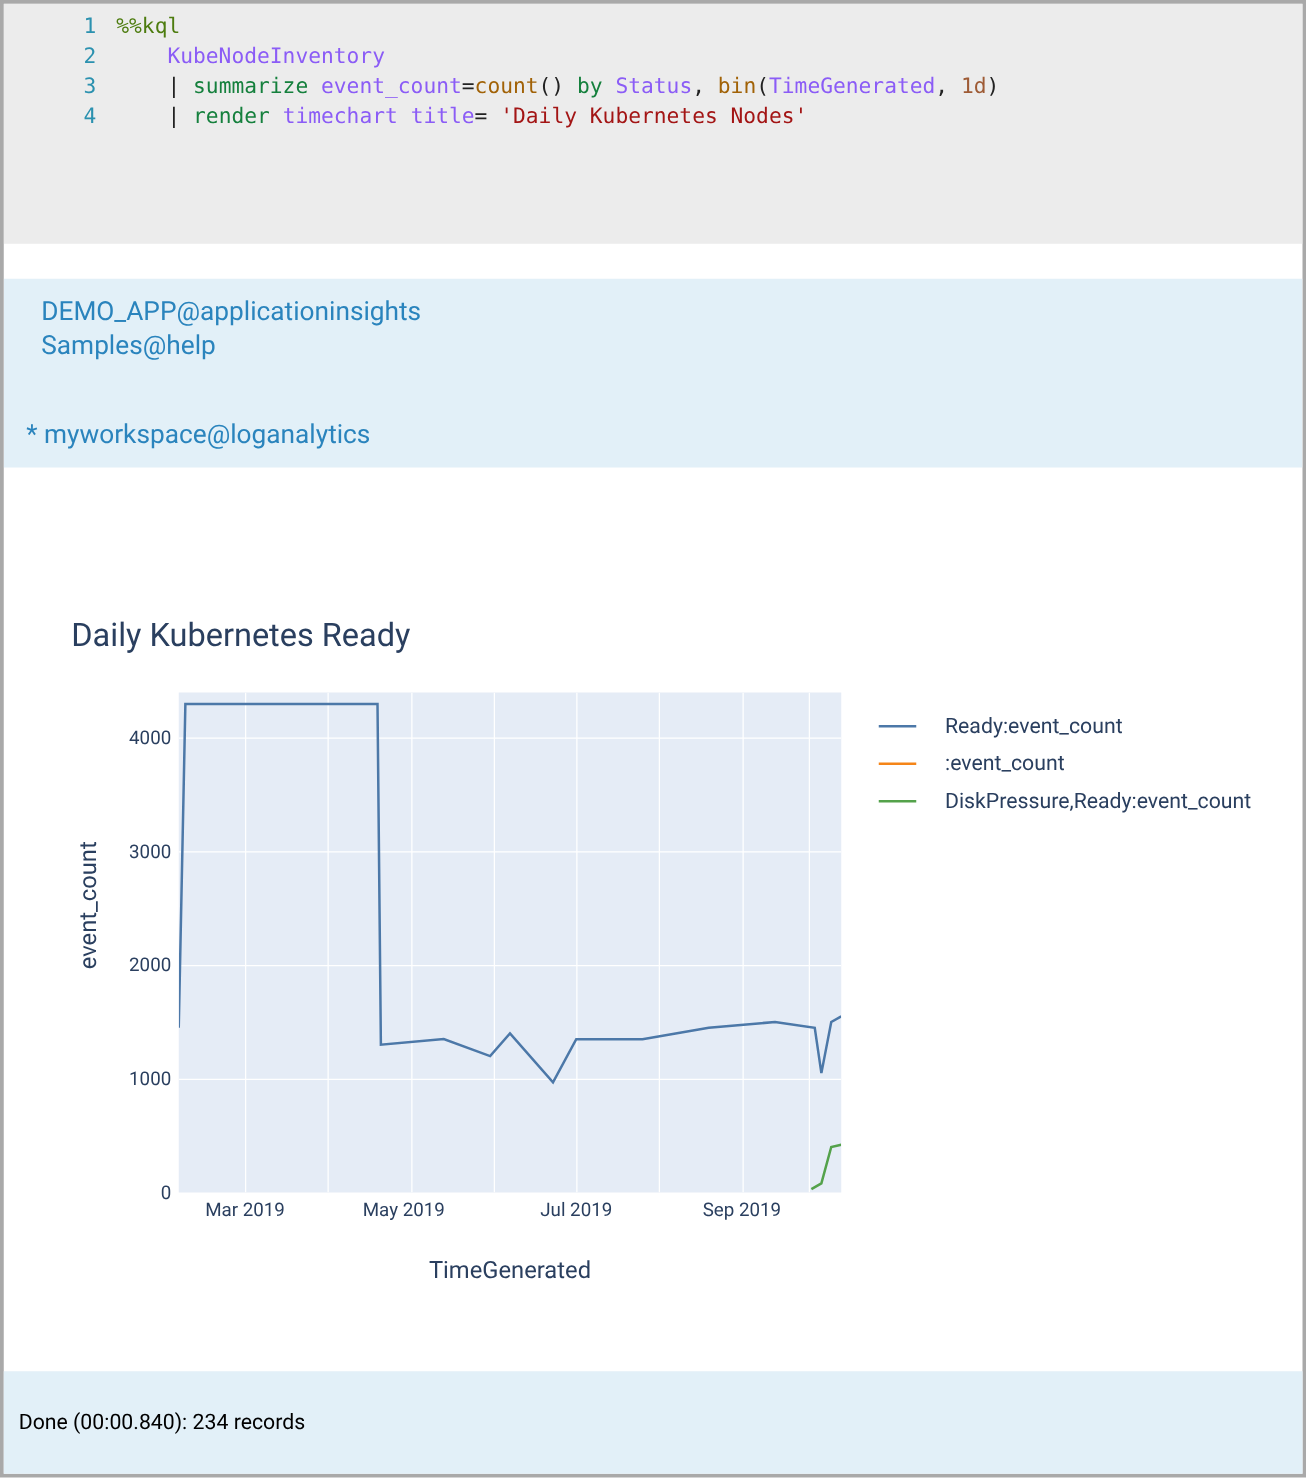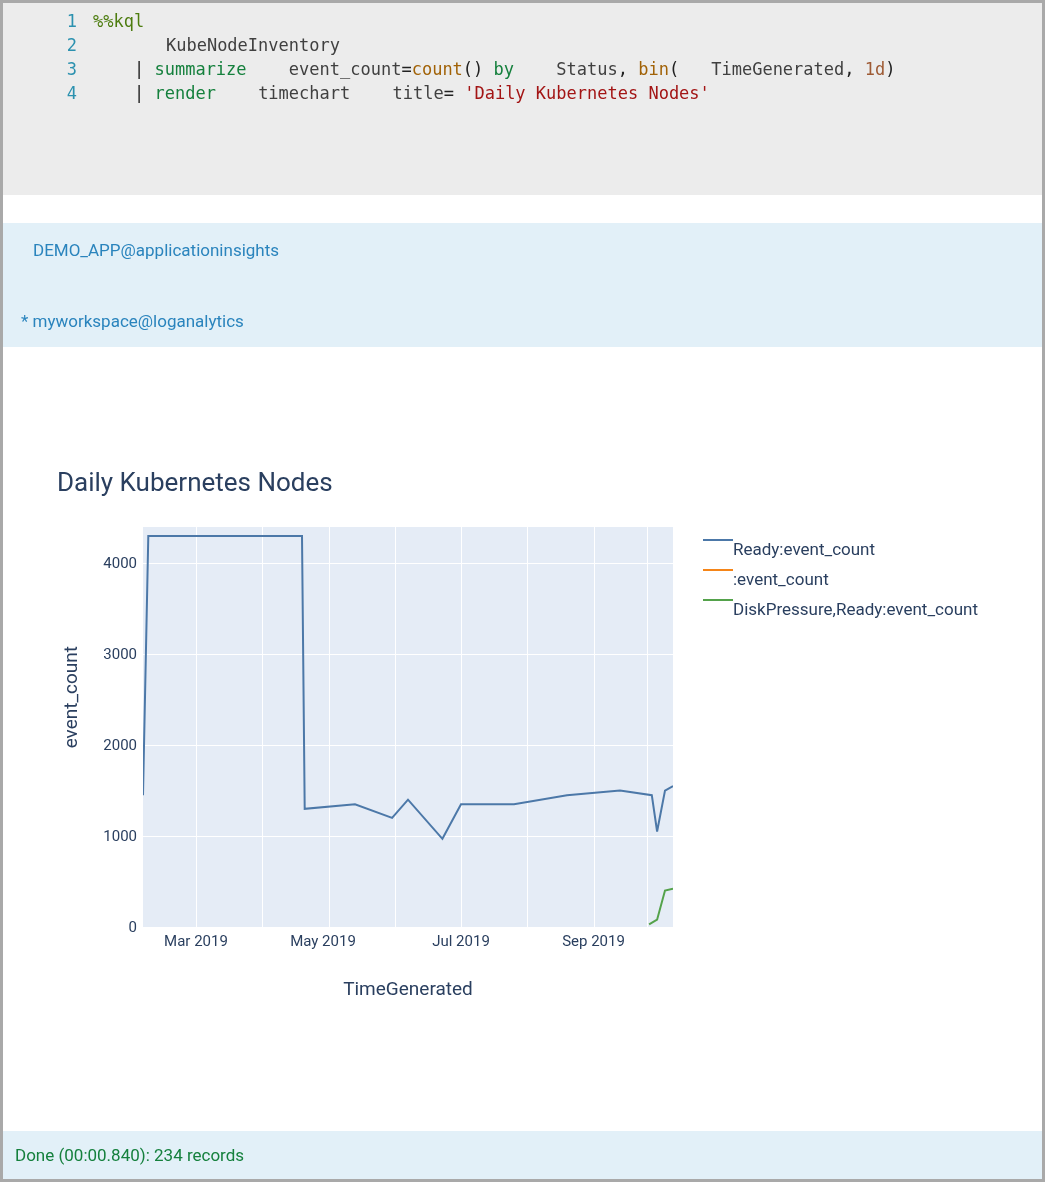--- a/index.html
+++ b/index.html
@@ -26,27 +26,27 @@
     color:#2b91af;
     padding-right: 16px;
     user-select:none;
   }
   .code { white-space: pre; color:#222; }
   .m { color:#4d7c0f; }            
   .kw { color:#15803d; }           
   .fn { color:#a16207; }
   .num { color:#9e5b35; }
   .str { color:#a31515; }
-  .id  { color:#404040;margin-left:32px; }
+  .id  { color:#8b5cf6; }
   .op  { color:#222; }
 
   .workspace-panel {
     background:#e2f0f8;
     color:#2a84bd;
-    font-size:17px;
+    font-size:21px;
     padding:14px 4px 12px 4px;
     margin-top:28px;
     line-height:27px;
   }
   .workspace-panel .row { padding-left:26px;}
   .workspace-panel .star-row { padding-left:14px;margin-top:44px;}
 
   .chart-area {
     padding: 40px 20px 10px 50px;
     height: 710px;
@@ -100,31 +100,31 @@
   .xaxis-label {
     font-size:19px; color:#2a3f5f; text-align:center;
     position:absolute; left:0; right:0; top:450px;
   }
   .legend {
     margin-left:30px;
     font-size:17px;
     color:#2a3f5f;
     padding-top:12px;
   }
-  .legend .item { display:flex; gap:0; height:30px;}
+  .legend .item { display:flex; align-items:center; gap:23px; height:30px;}
   .legend .swatch { width:30px; height:2px; }
   svg.series { position:absolute; left:0; top:0; }
 
   .status-bar {
     position:absolute;
     left:3px; right:3px; bottom:3px;
     background:#e2f0f8;
-    color:#15803d;
+    color:#000000;
     font-size:17px;
-    padding:14px 12px;
+    padding:31px 12px;
   }
 </style>
 </head>
 <body>
 
 <div class="code-cell" id="code-cell">
     <div class="code-row">
       <div class="gutter">1</div>
       <div class="code"><span class="m">%%kql</span></div>
     </div>
@@ -137,25 +137,26 @@
       <div class="code">    <span class="op">|</span> <span class="kw">summarize</span> <span class="id">event_count</span><span class="op">=</span><span class="fn">count</span><span class="op">()</span> <span class="kw">by</span> <span class="id">Status</span><span class="op">,</span> <span class="fn">bin</span><span class="op">(</span><span class="id">TimeGenerated</span><span class="op">,</span> <span class="num">1d</span><span class="op">)</span></div>
     </div>
     <div class="code-row">
       <div class="gutter">4</div>
       <div class="code">    <span class="op">|</span> <span class="kw">render</span> <span class="id">timechart</span> <span class="id">title</span><span class="op">=</span> <span class="str">'Daily Kubernetes Nodes'</span></div>
     </div>
   </div>
 
 <div class="workspace-panel" id="workspace-panel">
     <div class="row">DEMO_APP@applicationinsights</div>
+    <div class="row">Samples@help</div>
     <div class="star-row">* myworkspace@loganalytics</div>
   </div>
 
 <div class="chart-area">
-  <div class="chart-title">Daily Kubernetes Nodes</div>
+  <div class="chart-title">Daily Kubernetes Ready</div>
   <div class="plot-wrap">
     <div class="yaxis-label">event_count</div>
     <div class="yticks" id="yticks">
         <span style="top: 400px;">0</span>
         <span style="top: 309.091px;">1000</span>
         <span style="top: 218.182px;">2000</span>
         <span style="top: 127.273px;">3000</span>
         <span style="top: 36.3636px;">4000</span>
       </div>
     <div style="position:relative;">

